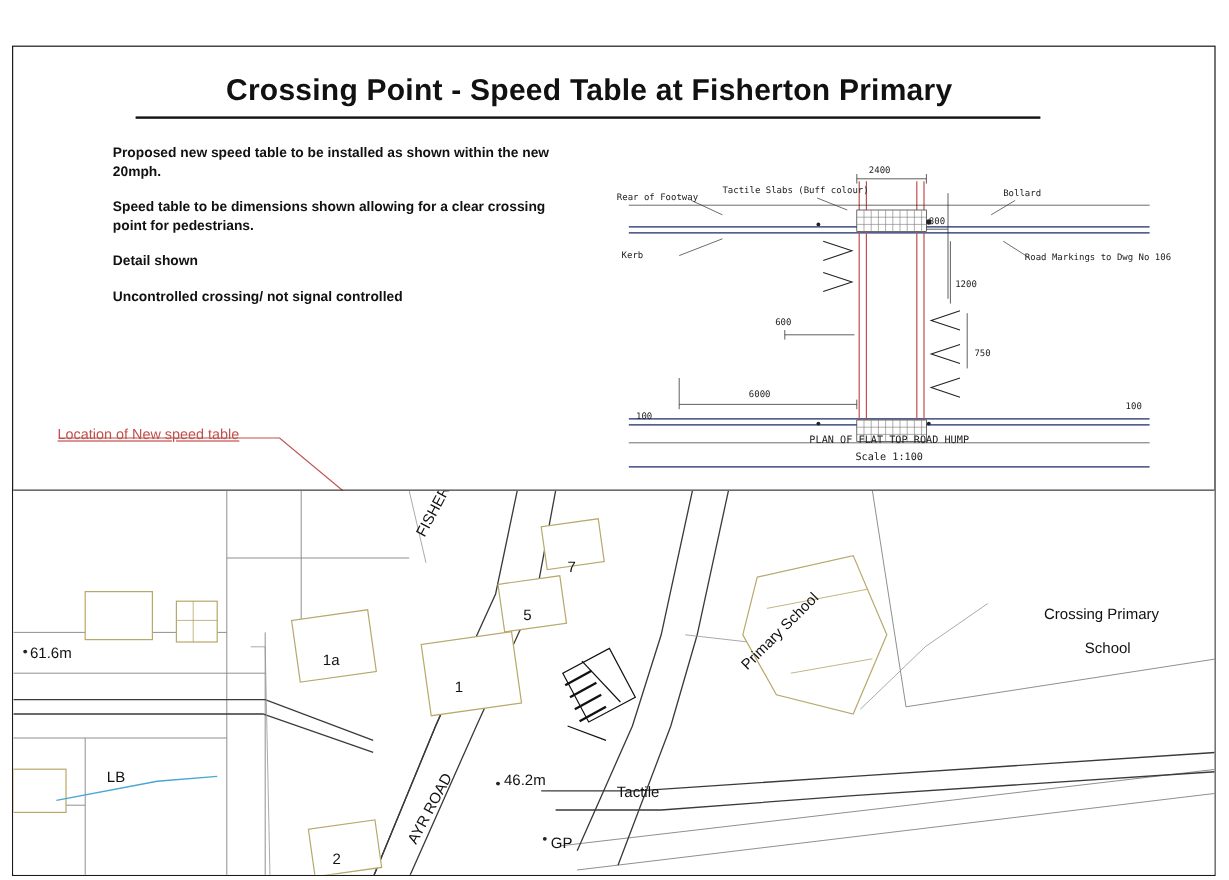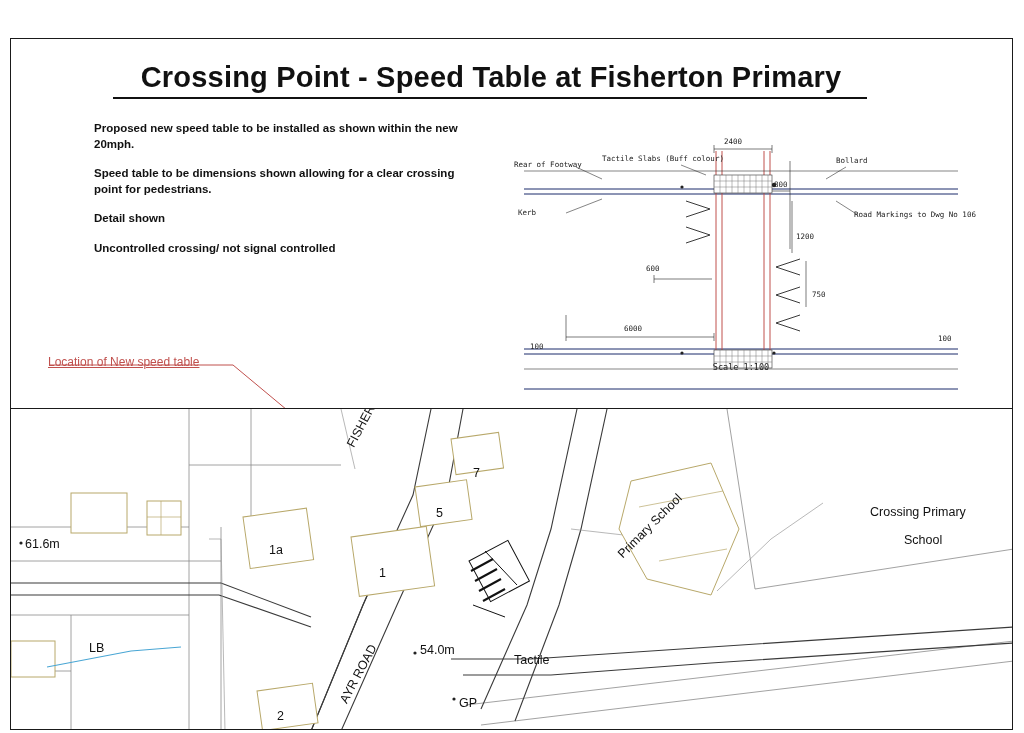--- a/index.html
+++ b/index.html
@@ -35,21 +35,21 @@
     height: 1px;
     background: #1a1a1a;
   }
   
   .title {
     position: absolute;
     left: 100px;
     top: 22px;
     width: 760px;
     text-align: center;
-    font-size: 29px;
+    font-size: 25px;
     font-weight: bold;
     color: #111;
     letter-spacing: 0.2px;
   }
   .title-underline {
     position: absolute;
     left: 102px;
     top: 58px;
     width: 754px;
     height: 2px;
@@ -259,20 +259,21 @@
           <text x="290" y="138">1200</text>
           <text x="306" y="196">750</text>
           <text x="140" y="170">600</text>
           <text x="118" y="230">6000</text>
           <text x="24" y="248">100</text>
           <text x="432" y="240">100</text>
         </g>
       </svg>
     </div>
     <div class="detail-caption">
+      <div>PLAN OF FLAT TOP ROAD HUMP</div>
       <div>Scale 1:100</div>
     </div>
 
     <div class="map">
       <svg width="1003" height="322" viewBox="0 0 1003 322">
 
         <g stroke="#8a8a8a" stroke-width="0.8" fill="none">
           <line x1="0" y1="118" x2="178" y2="118"></line>
           <line x1="0" y1="152" x2="210" y2="152"></line>
           <line x1="178" y1="0" x2="178" y2="322"></line>
@@ -356,21 +357,21 @@
         </g>
       </svg>
 
       <div class="maplabel md" style="left:14px; top:128px;">61.6m</div>
       <div class="maplabel md" style="left:78px; top:232px;">LB</div>
       <div class="maplabel md" style="left:258px; top:134px;">1a</div>
       <div class="maplabel md" style="left:368px; top:157px;">1</div>
       <div class="maplabel md" style="left:266px; top:300px;">2</div>
       <div class="maplabel md" style="left:425px; top:97px;">5</div>
       <div class="maplabel md" style="left:462px; top:57px;">7</div>
-      <div class="maplabel md" style="left:409px; top:234px;">54.0m</div>
+      <div class="maplabel md" style="left:409px; top:234px;">46.2m</div>
       <div class="maplabel md" style="left:503px; top:244px;">Tactile</div>
       <div class="maplabel md" style="left:448px; top:287px;">GP</div>
       <div class="maplabel md" style="left:859px; top:96px;">Crossing Primary</div>
       <div class="maplabel md" style="left:893px; top:124px;text-align:right;">School</div>
 
       <div class="maplabel md rot-street" style="left:333px; top:34px; transform: rotate(-62deg);">FISHERTON</div>
       <div class="maplabel md rot-street" style="left:326px; top:290px; transform: rotate(-62deg);">AYR ROAD</div>
       <div class="maplabel md rot-street" style="left:604px; top:142px; transform: rotate(-45deg);">Primary School</div>
     </div>
 

